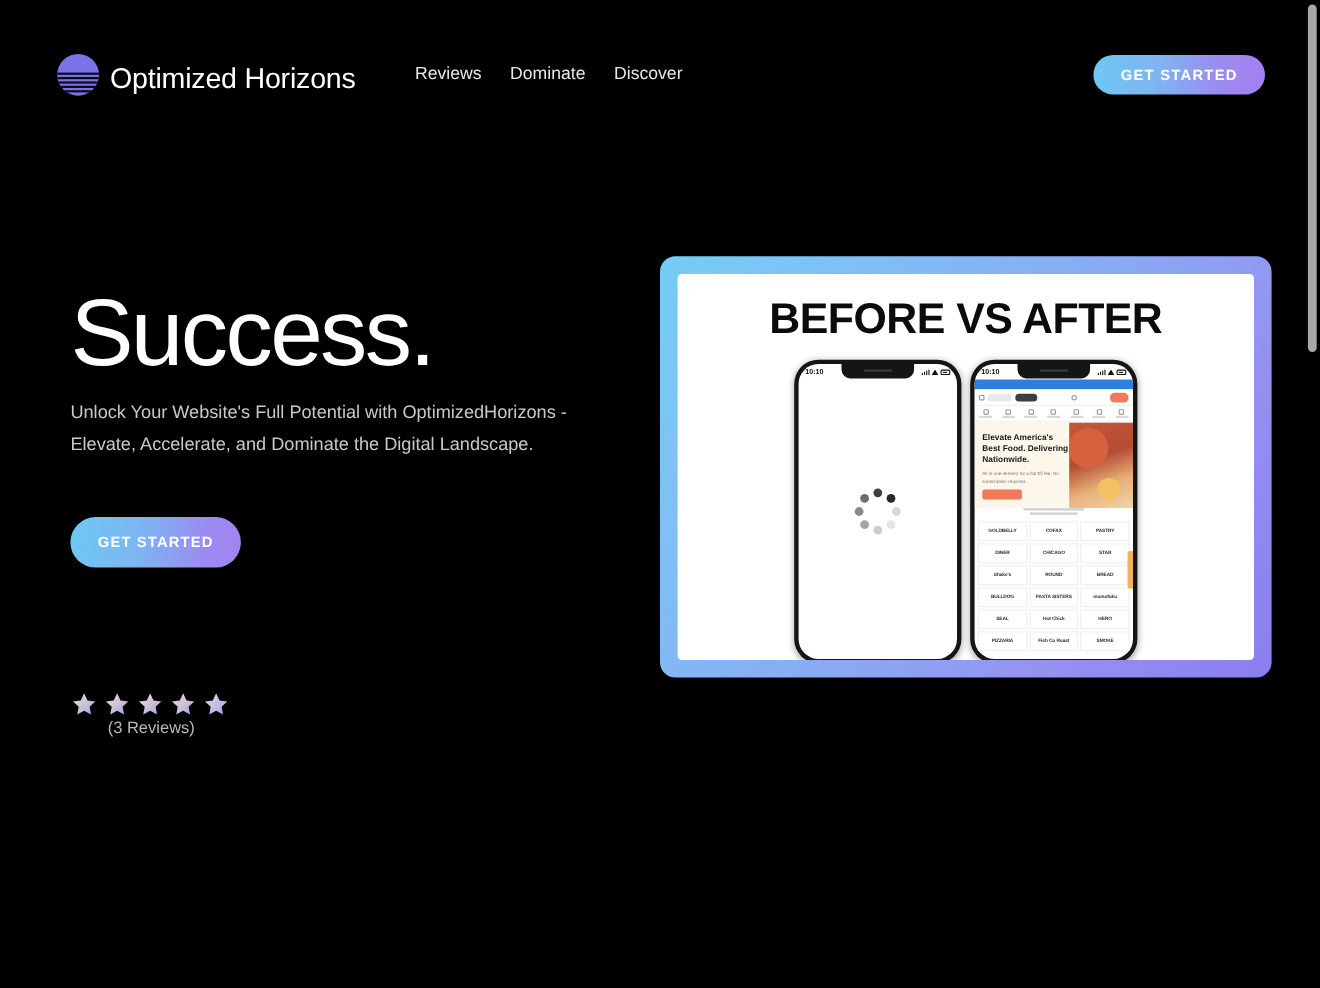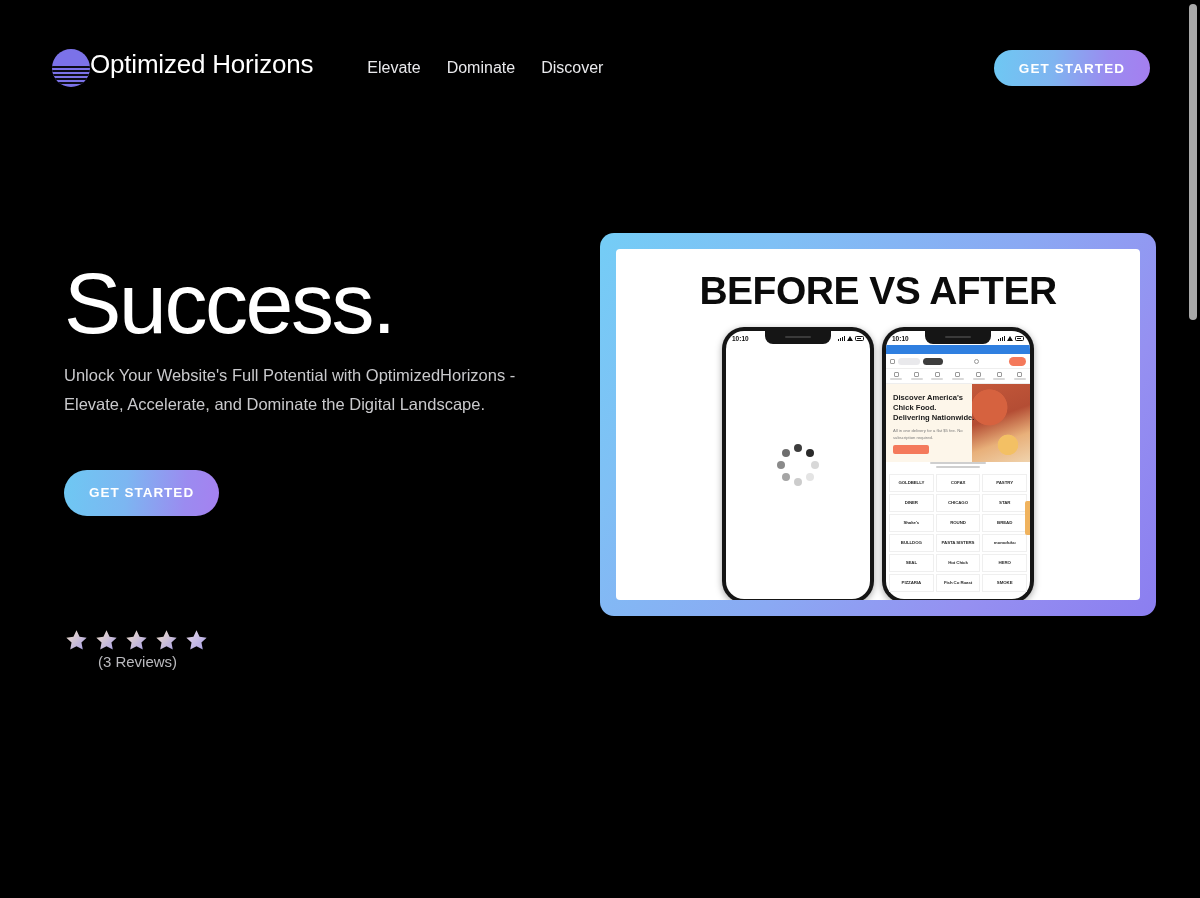--- a/index.html
+++ b/index.html
@@ -19,21 +19,21 @@
   .scrollbar-thumb{
     position:absolute; top:4px; right:3px; width:8px; height:316px;
     background:#a8a8a8; border-radius:4px;
   }
 
   
   .header{
     position:absolute; top:0; left:0; width:1186px; height:136px;
     display:flex; align-items:center; padding:0 36px 0 52px;
   }
-  .brand{ display:flex; align-items:flex-start; gap:0px; }
+  .brand{ display:flex; align-items:flex-end; gap:10px; }
   .logo-mark{
     width:38px; height:38px; border-radius:50%;
     background:#7b72e8; position:relative; overflow:hidden;
     flex:0 0 auto;
   }
   .logo-mark .stripe{
     position:absolute; left:0; width:100%; background:#0c0c16;
   }
   .logo-mark .s1{ top:17px; height:2px; }
   .logo-mark .s2{ top:21px; height:2px; }
@@ -268,21 +268,21 @@
       <span class="stripe s1"></span>
       <span class="stripe s2"></span>
       <span class="stripe s3"></span>
       <span class="stripe s4"></span>
       <span class="stripe s5"></span>
     </span>
     <span class="brand-name">Optimized Horizons</span>
   </div>
 
   <nav class="nav">
-    <a href="#">Elevate</a>
+    <a href="#">Reviews</a>
     <a href="#">Dominate</a>
     <a href="#">Discover</a>
   </nav>
 
   <div class="header-actions">
     <button class="btn-getstarted-nav">GET STARTED</button>
   </div>
 </div>
 
 <div class="hero-left">
@@ -442,21 +442,21 @@
                 <span class="lbl"></span>
               </span>
             <span class="cat">
                 <span class="glyph"></span>
                 <span class="lbl"></span>
               </span>
           </div>
 
           <div class="app-hero">
             <div class="app-hero-img"></div>
-            <div class="app-hero-text">Discover America's Chick Food. Delivering Nationwide.</div>
+            <div class="app-hero-text">Elevate America's Best Food. Delivering Nationwide.</div>
             <div class="app-hero-sub">All in one delivery for a flat $5 fee. No subscription required.</div>
             <div class="app-hero-btn"></div>
           </div>
 
           <div class="app-logos-head">
             <span class="ln1"></span>
               <span class="ln2"></span>
           </div>
 
           <div class="logo-grid">

